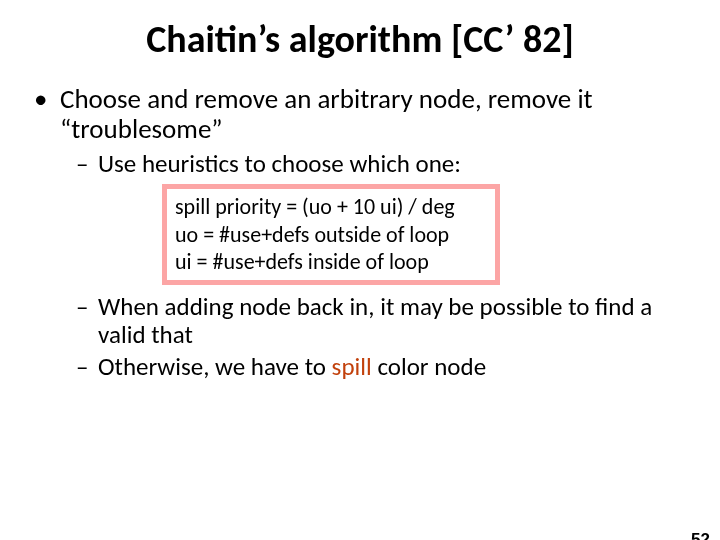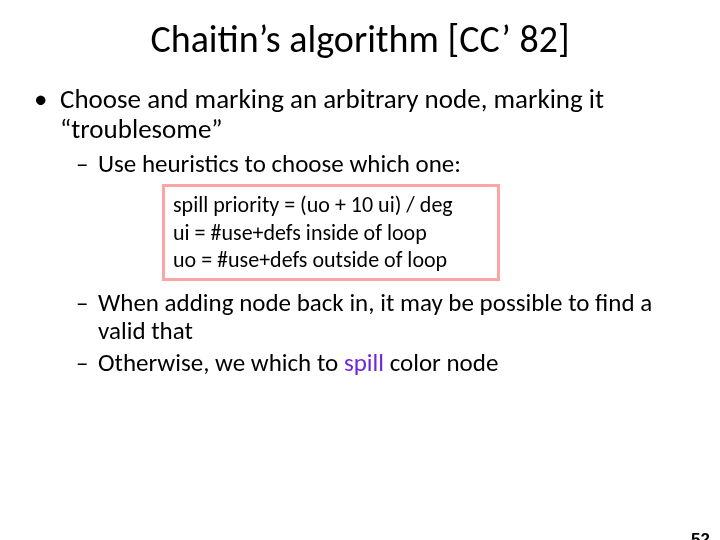--- a/index.html
+++ b/index.html
@@ -15,21 +15,21 @@
   }
   .slide {
     width: 720px;
     height: 540px;
     position: relative;
     box-sizing: border-box;
   }
   .title {
     text-align: center;
     font-size: 38px;
-    font-weight: 400;
+    font-weight: 700;
     margin-top: 16px;
     margin-bottom: 22px;
     letter-spacing: 0px;
   }
   .body {
     padding: 0 34px 0 34px;
     font-size: 27px;
     line-height: 1.12;
   }
   .bullet-l1 {
@@ -54,30 +54,30 @@
   }
   .bullet-l2 .mark {
     width: 22px;
     flex: 0 0 22px;
     font-size: 25px;
   }
   .bullet-l2 .txt {
     flex: 1;
   }
   .formula-box {
-    border: 3px solid #fca5a5;
+    border: 5px solid #fca5a5;
     margin: 6px 0 8px 128px;
     width: 338px;
     padding: 4px 8px 4px 8px;
     font-size: 22px;
     line-height: 1.25;
     box-sizing: border-box;
   }
   .spill {
-    color: #6d28d9;
+    color: #c2410c;
   }
   .page-num {
     position: absolute;
     right: 10px;
     bottom: 6px;
     font-size: 17px;
     font-weight: 700;
     font-family: Arial, sans-serif;
   }
 </style>
@@ -85,43 +85,43 @@
 <body>
 
 <div class="slide">
 
   <div class="title">Chaitin’s algorithm [CC’ 82]</div>
 
   <div class="body">
 
     <div class="bullet-l1">
       <div class="mark">•</div>
-      <div class="txt">Choose and marking an arbitrary node, marking it “troublesome”</div>
+      <div class="txt">Choose and remove an arbitrary node, remove it “troublesome”</div>
     </div>
 
     <div class="bullet-l2">
       <div class="mark">–</div>
       <div class="txt">Use heuristics to choose which one:</div>
     </div>
 
     <div class="formula-box">
       <div>spill priority = (uo + 10 ui) / deg</div>
+      <div>uo = #use+defs outside of loop</div>
       <div> ui = #use+defs inside of loop</div>
-      <div>uo = #use+defs outside of loop</div>
     </div>
 
     <div class="bullet-l2">
       <div class="mark">–</div>
       <div class="txt">When adding node back in, it may be possible to find a valid that</div>
     </div>
 
     <div class="bullet-l2">
       <div class="mark">–</div>
       <div class="txt">
-        <span>Otherwise, we which to </span><span class="spill">spill</span><span> color node</span><br>
+        <span>Otherwise, we have to </span><span class="spill">spill</span><span> color node</span><br>
       </div>
     </div>
 
   </div>
 
   <div class="page-num">52</div>
 
 </div>
 
 </body></html>

